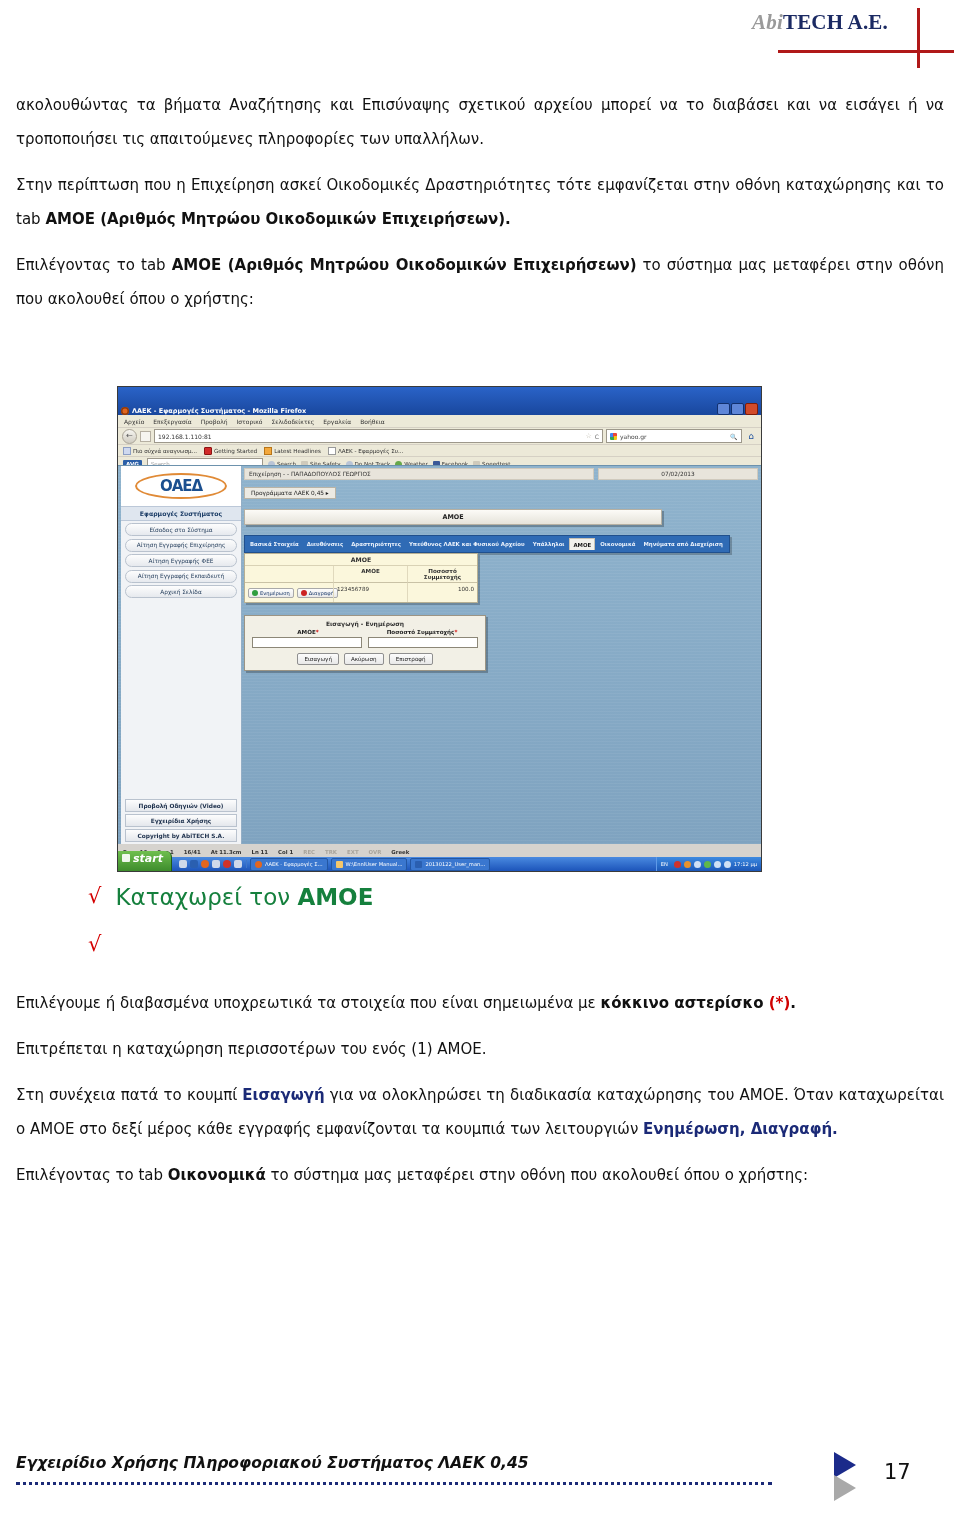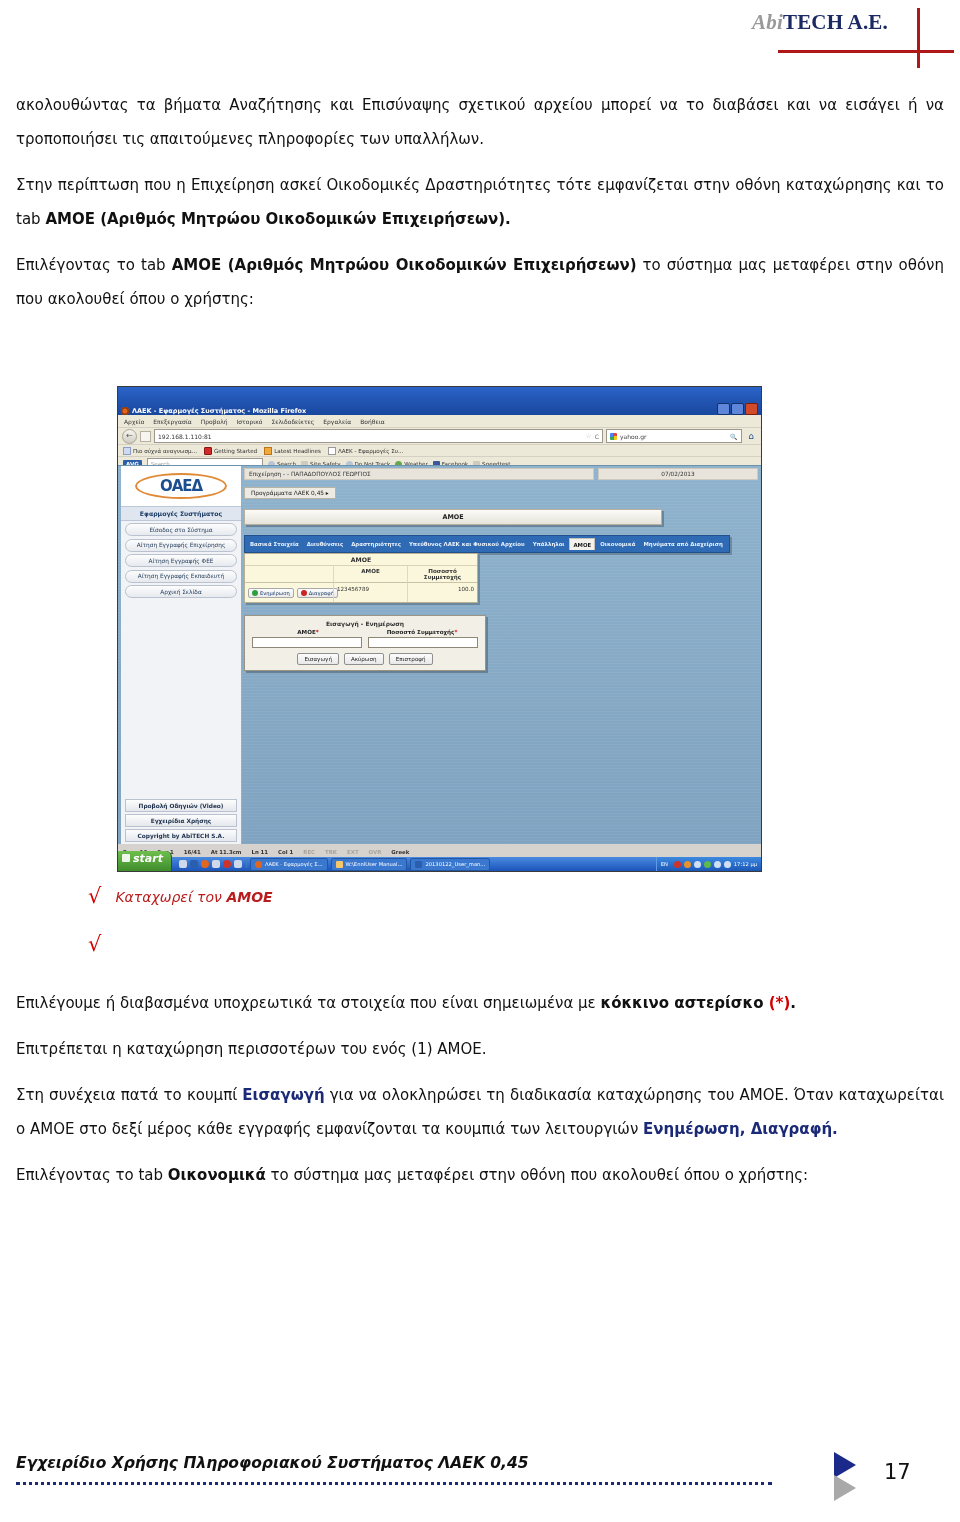--- a/index.html
+++ b/index.html
@@ -181,21 +181,21 @@
   .tray .ti{width:7px;height:7px;border-radius:50%;background:#cfe0f5;}
   .tray .ti.g{background:#5fb84a;}
   .tray .ti.r{background:#d0322a;}
   .tray .ti.o{background:#e8922c;}
   .lang{margin-right:3px;font-size:5.2px;}
 
   
   .bullets{position:absolute;left:16px;top:884px;width:928px;}
   .bul{display:flex;align-items:flex-start;gap:14px;height:48px;padding-left:72px;}
   .chk{color:#d40000;font-size:21px;line-height:24px;font-family:"DejaVu Sans",sans-serif;}
-  .bul .tx{font-size:14px;line-height:26px;color:#b91c1c;font-style:italic;}
+  .bul .tx{font-size:23px;line-height:26px;color:#15803d;}
 
   
   .footer{position:absolute;left:16px;bottom:22px;width:928px;height:58px;}
   .foot-txt{position:absolute;left:0;top:12px;font-style:italic;font-weight:bold;font-size:15.5px;color:#111;
             white-space:nowrap;}
   .foot-line{position:absolute;left:0;top:40px;width:756px;height:0;
      border-top:3px dotted #1b2a77;}
   .tri-blue{position:absolute;left:818px;top:10px;width:0;height:0;
      border-left:22px solid #1b2a8a;border-top:13px solid transparent;border-bottom:13px solid transparent;}
   .tri-gray{position:absolute;left:818px;top:33px;width:0;height:0;

